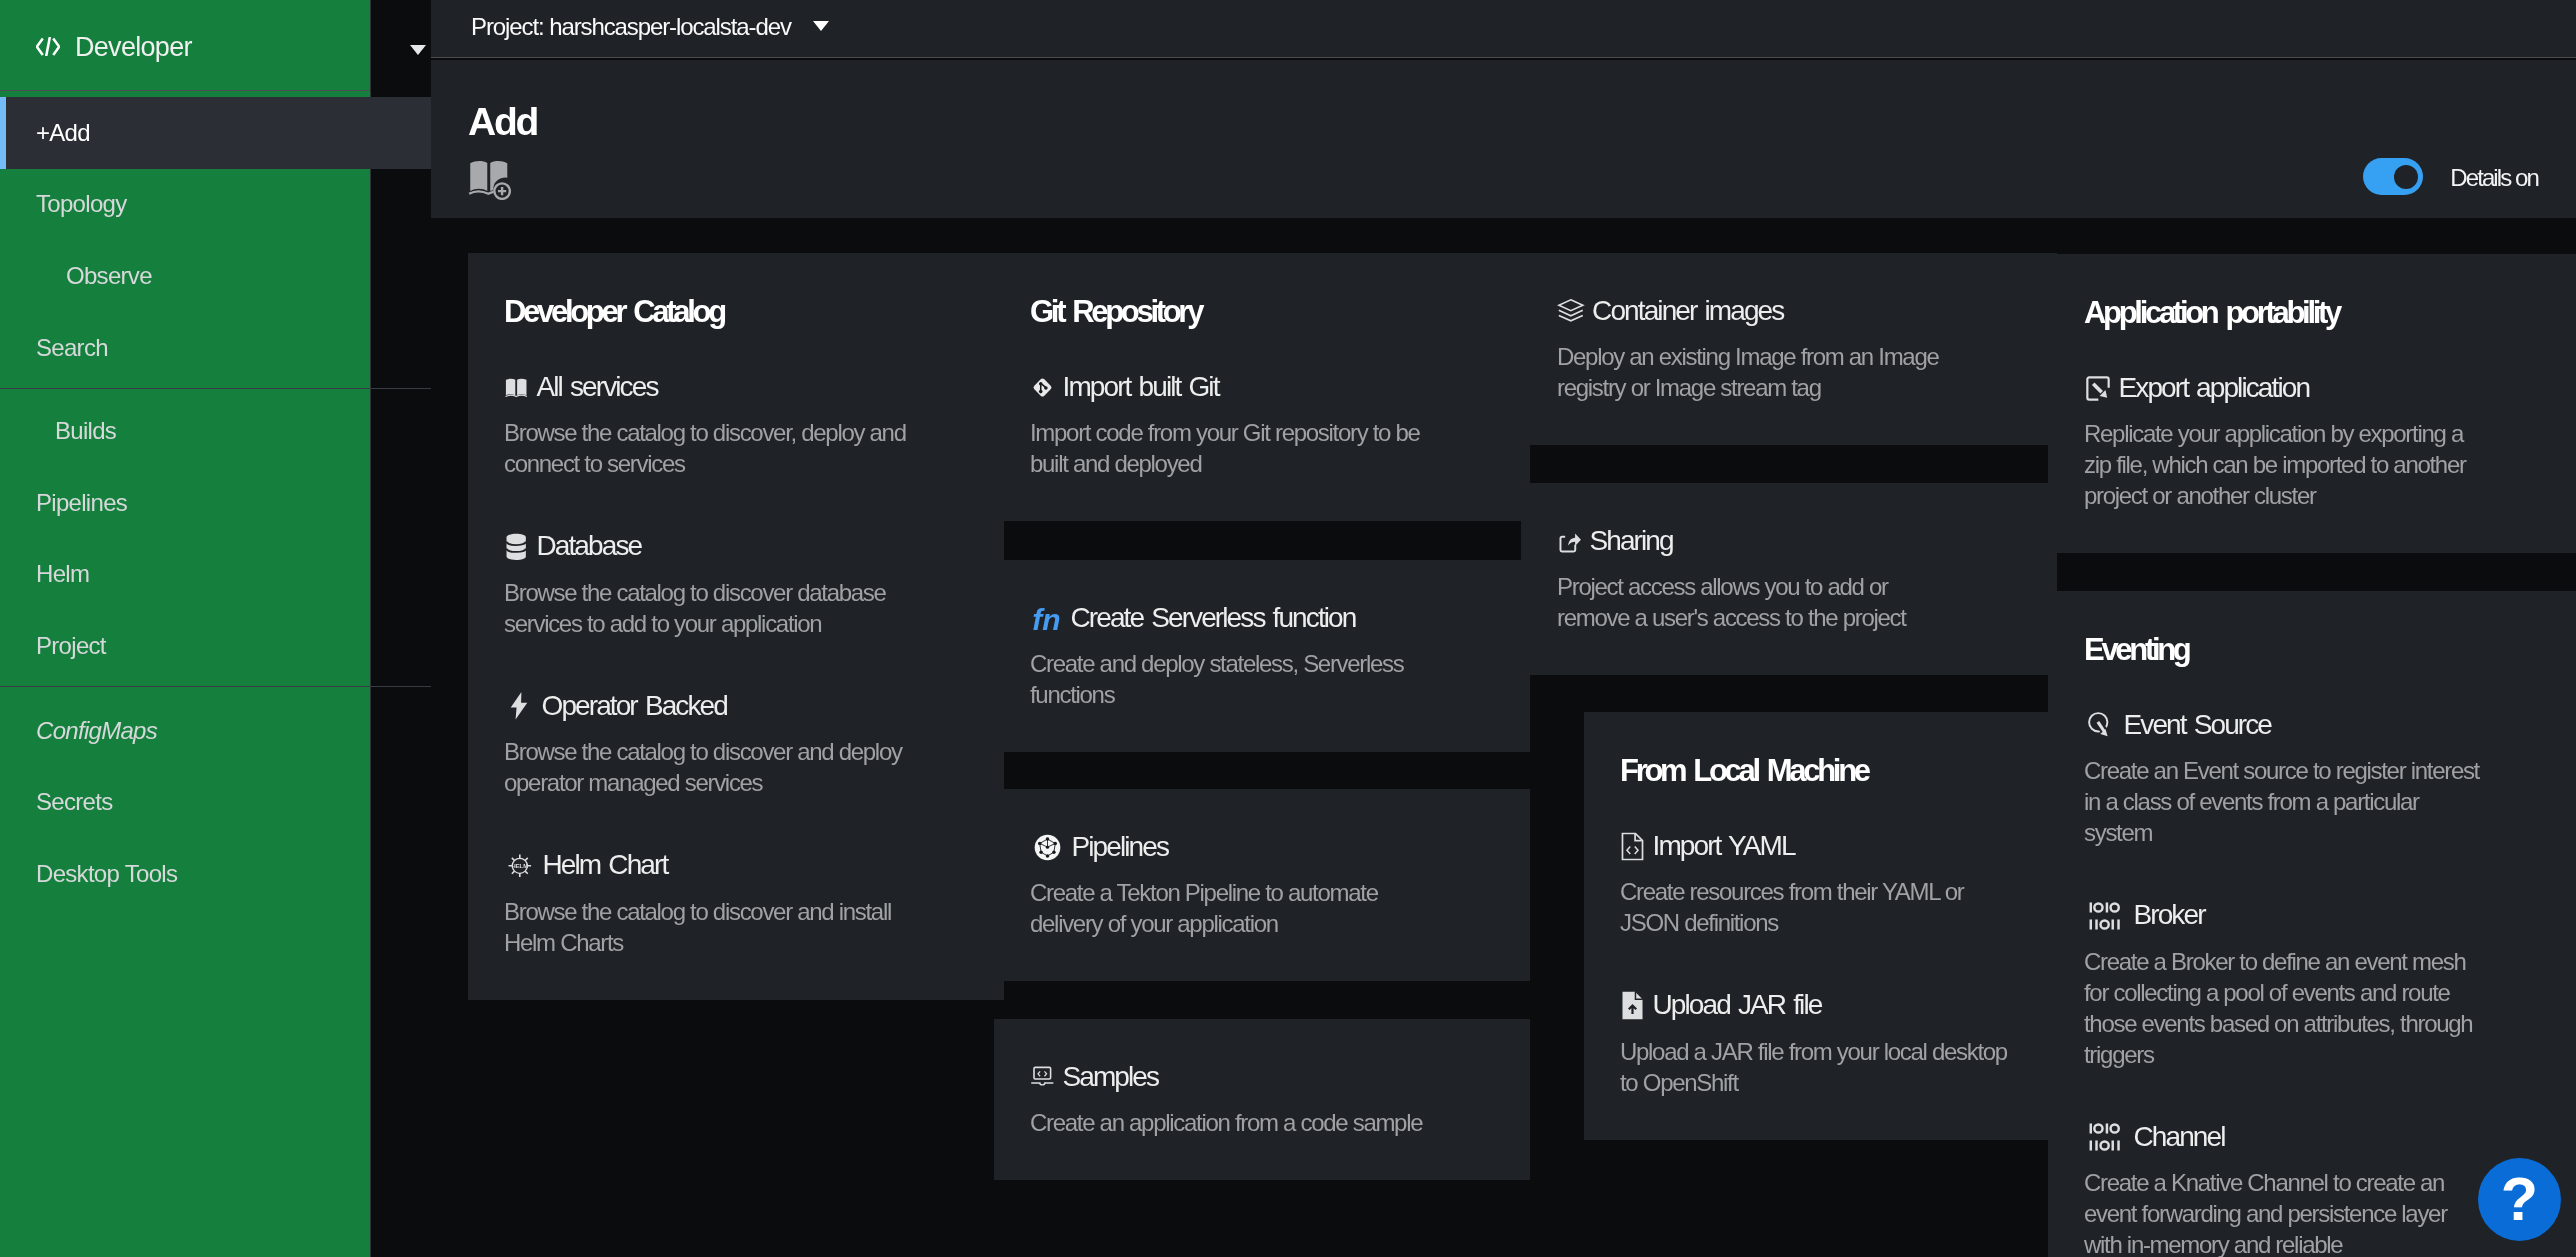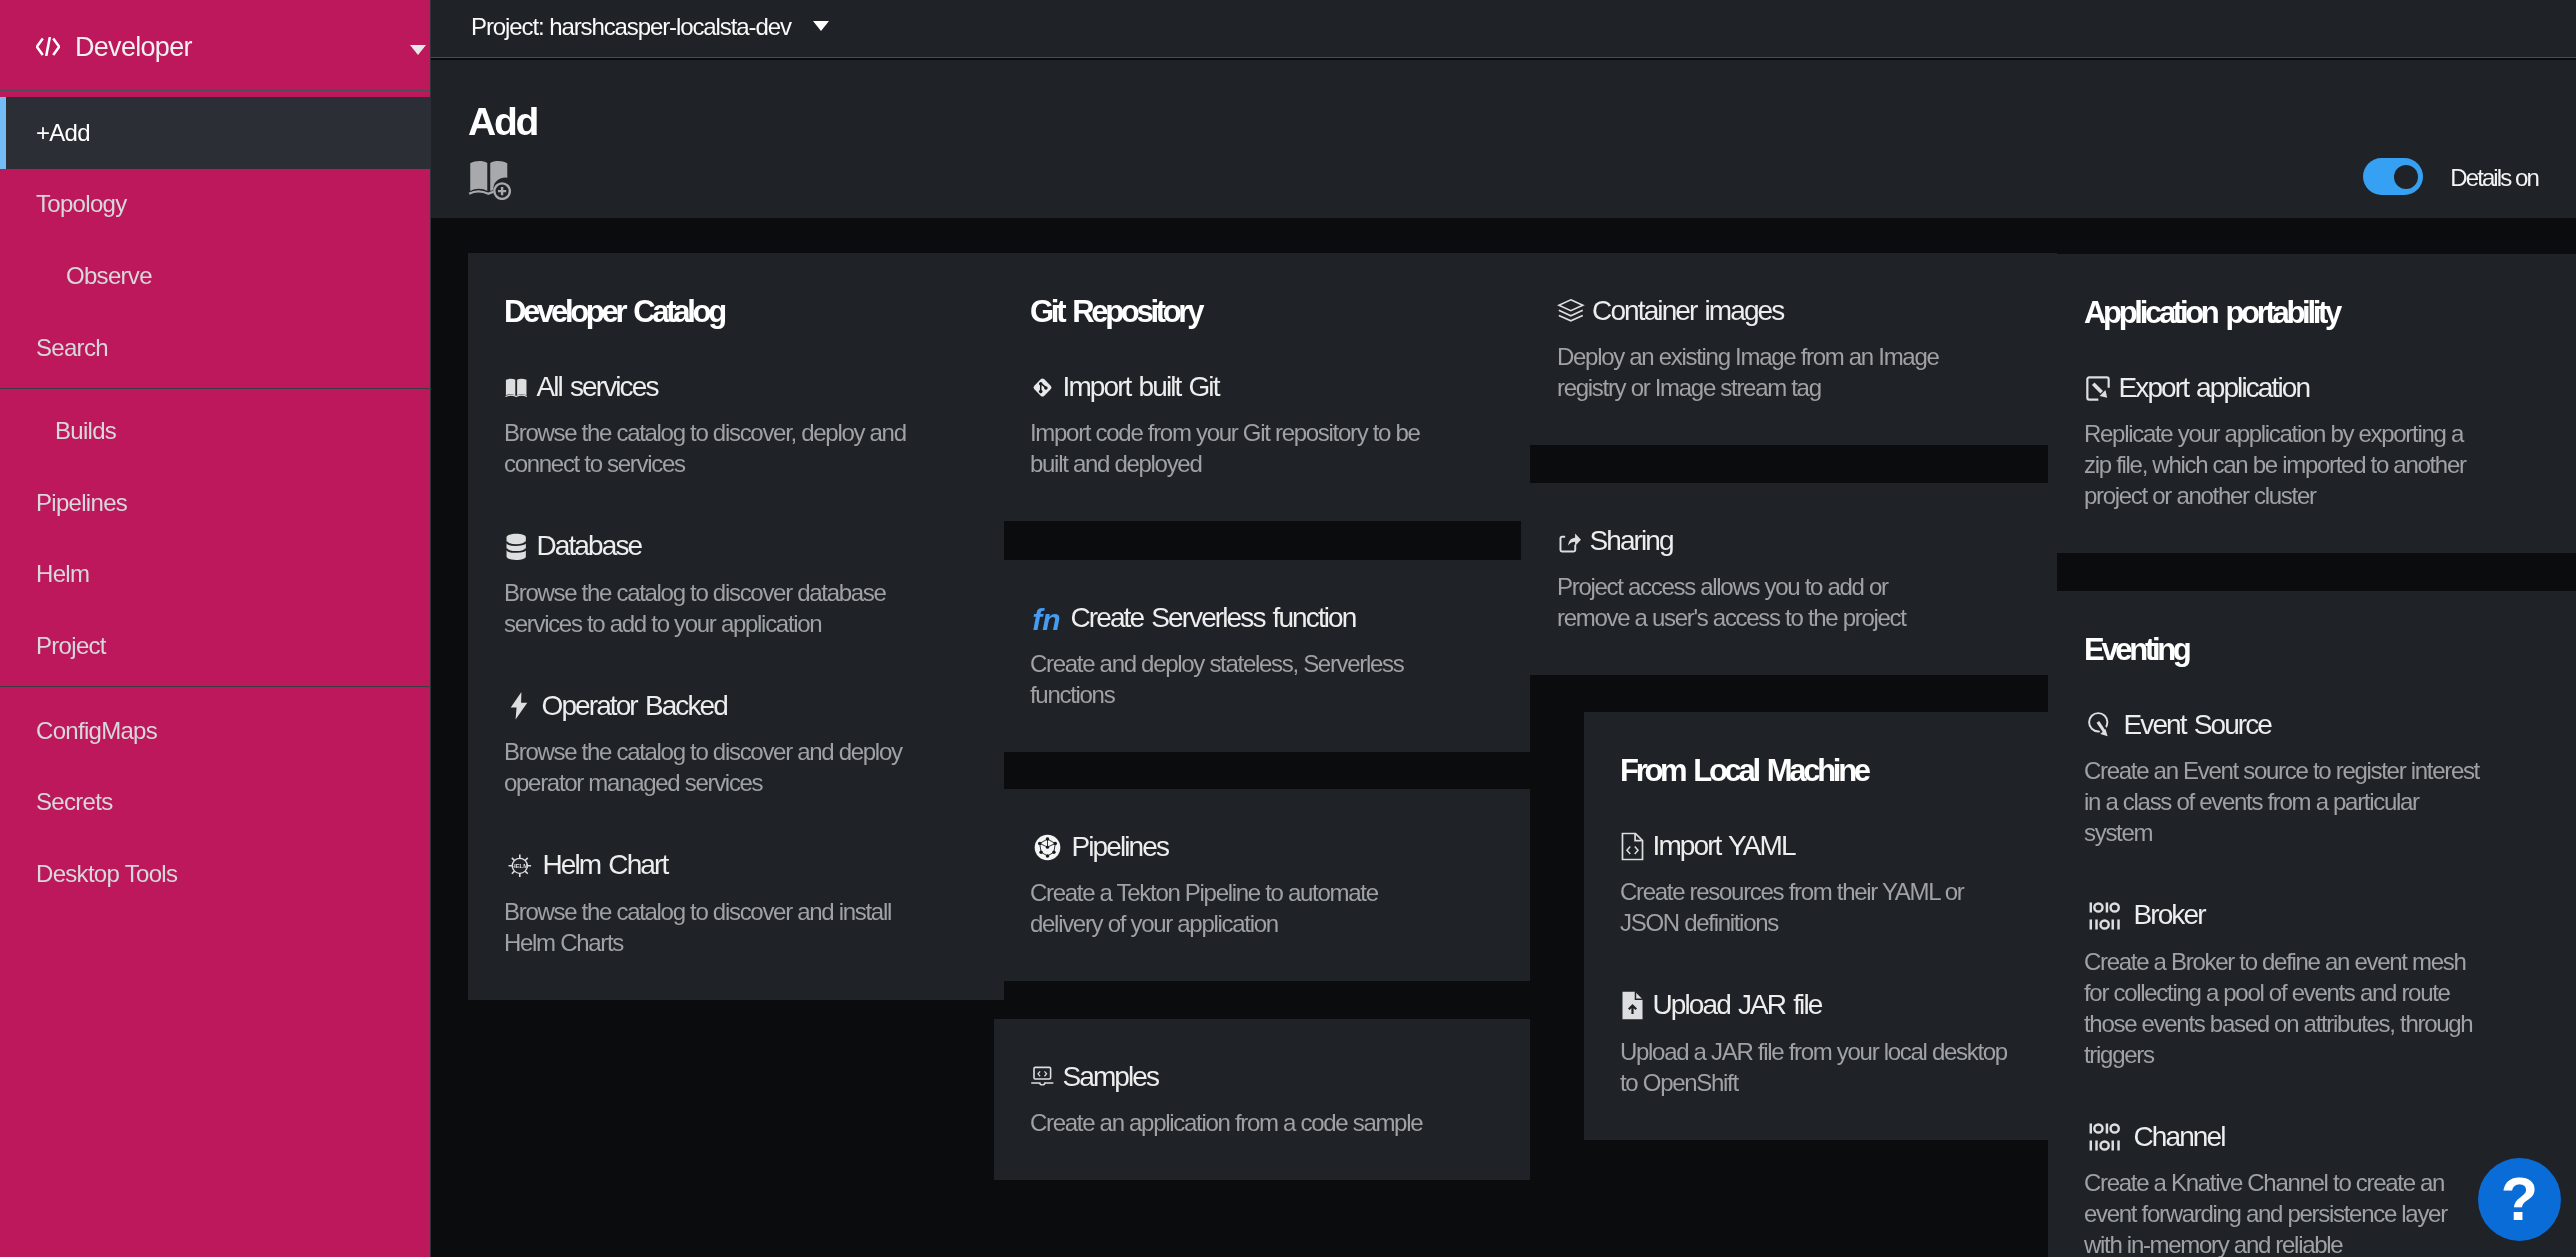--- a/index.html
+++ b/index.html
@@ -1,20 +1,20 @@
 <!DOCTYPE html>
 <html style="font-size:12px"><head>
 <meta charset="utf-8">
 <style>
   * { margin:0; padding:0; box-sizing:border-box; }
   html,body { width:2576px; height:1257px; overflow:hidden; background:#0b0c0e;
     font-family:"Liberation Sans", sans-serif; }
   
-  #sidebar { position:absolute; left:0; top:0; width:431px; height:1257px;
-    background:#be185d; border-right:1.5px solid #303337;padding-left:31px; }
+  #sidebar { position:absolute; left:0; top:0; width:371px; height:1257px;
+    background:#15803d; border-right:1.5px solid #303337;padding-left:31px; }
   #persp { position:absolute; left:0; top:0; width:100%; height:91px;
     border-bottom:1.5px solid #4b4e52; }
   #persp .picon { position:absolute; left:36px; top:37px; }
   #persp .ptext { position:absolute; left:75px; top:32px; font-size:27px;
     letter-spacing:-0.7px; color:#f0f0f0; }
   #persp .caret { position:absolute; left:410px; top:45px; width:0; height:0;
     border-left:8.2px solid transparent; border-right:8.2px solid transparent;
     border-top:10.4px solid #e8e8e8; }
   .navitem { position:absolute; left:0; width:431px; height:72px; font-size:24px;
     letter-spacing:-0.7px; color:#d6d8da; }
@@ -92,21 +92,21 @@
   <div class="navitem" style="top:467px;">
       <span>Pipelines</span>
     </div>
   <div class="navitem" style="top:538px;">
       <span>Helm</span>
     </div>
   <div class="navitem" style="top:610px;">
       <span>Project</span>
     </div>
   <div class="navdiv" style="top:686px;"></div>
-  <div class="navitem" style="top:695px;">
+  <div class="navitem" style="top:695px;font-style:italic;">
       <span>ConfigMaps</span>
     </div>
   <div class="navitem" style="top:766px;">
       <span>Secrets</span>
     </div>
   <div class="navitem" style="top:838px;">
       <span>Desktop Tools</span>
     </div>
 </div>
 

